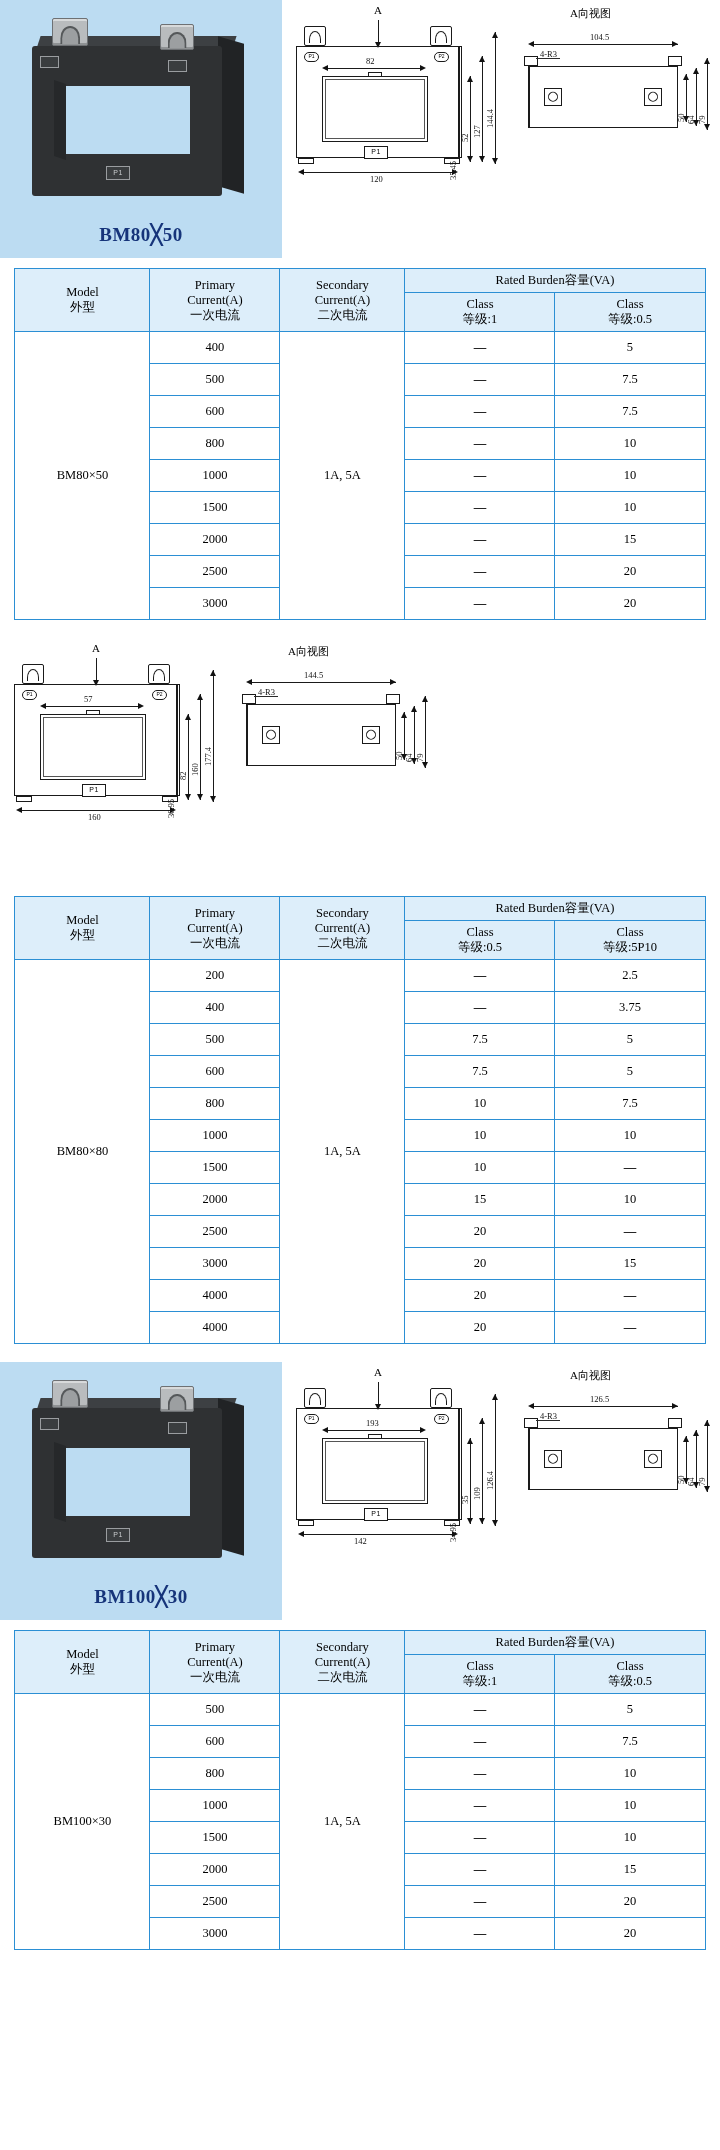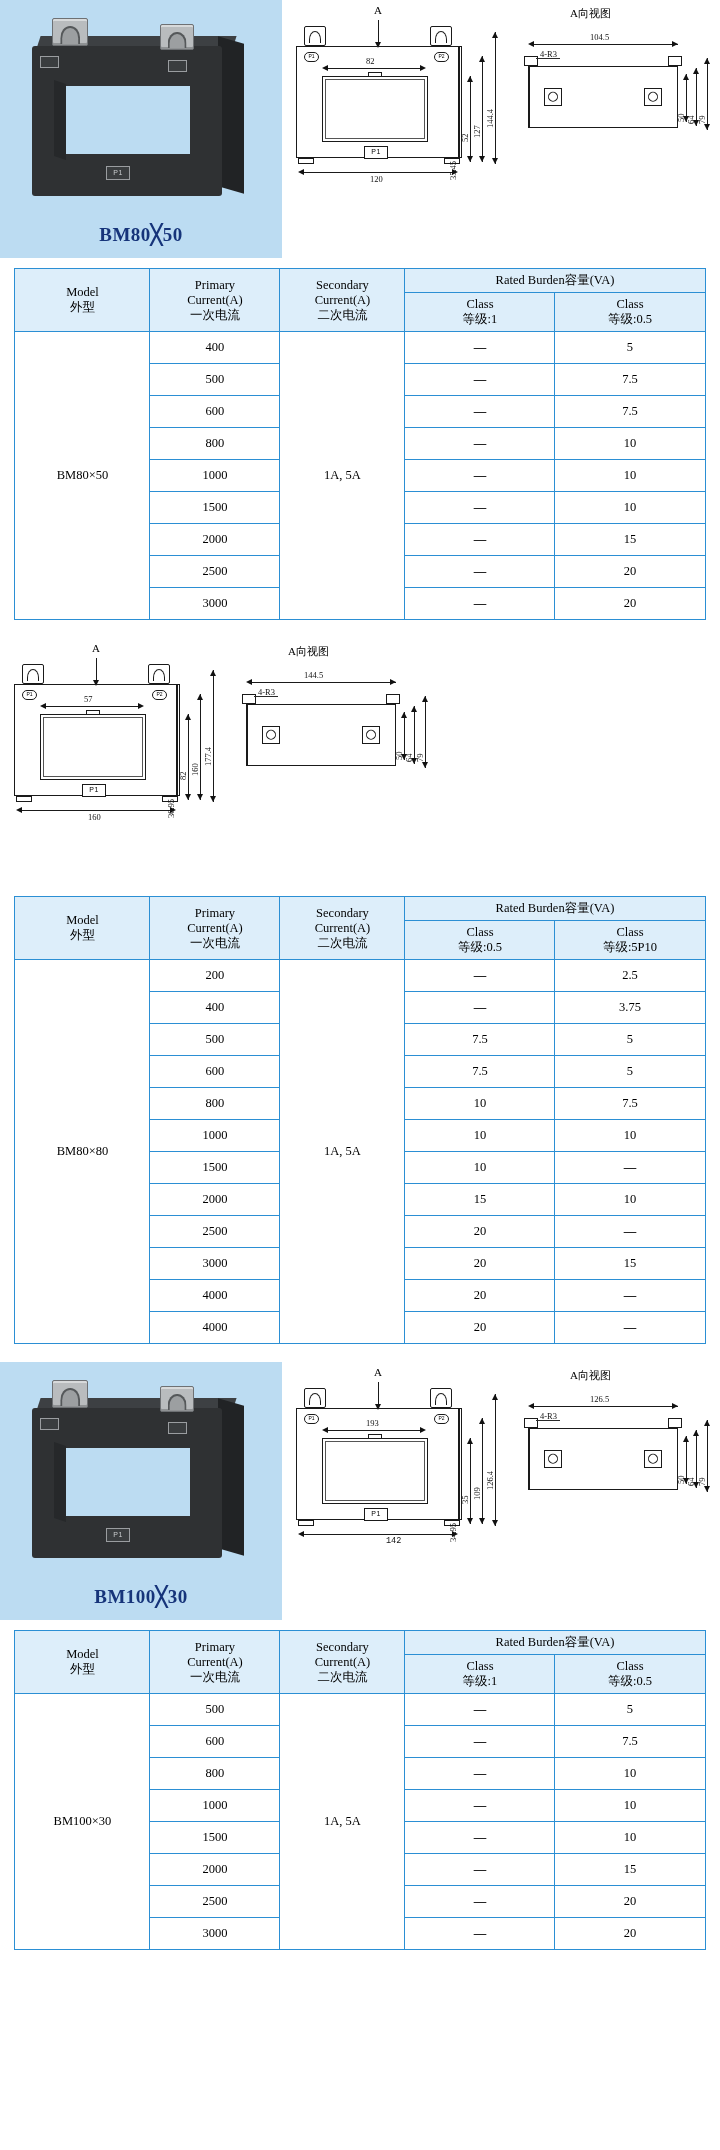--- a/index.html
+++ b/index.html
@@ -739,21 +739,21 @@
           <div class="foot" style="left:162px;top:158px;width:16px;height:6px;"></div>
 
           <div class="ln ln-h" style="left:44px;top:68px;width:98px;"></div>
           <div class="arrow-l" style="left:40px;top:65px;"></div>
           <div class="arrow-r" style="left:138px;top:65px;"></div>
           <div class="dim-txt" style="left:84px;top:56px;">193</div>
 
           <div class="ln ln-h" style="left:20px;top:172px;width:154px;"></div>
           <div class="arrow-l" style="left:16px;top:169px;"></div>
           <div class="arrow-r" style="left:170px;top:169px;"></div>
-          <div class="dim-txt" style="left:104px;top:174px;font-family:Liberation Mono, monospace;">142</div>
+          <div class="dim-txt" style="left:72px;top:174px;">142</div>
 
           <div class="ln ln-v" style="left:188px;top:76px;height:86px;"></div>
           <div class="arrow-u" style="left:185px;top:76px;"></div>
           <div class="arrow-d" style="left:185px;top:156px;"></div>
           <div class="dim-txt vert" style="left:188px;top:132px;">35</div>
 
           <div class="ln ln-v" style="left:200px;top:56px;height:106px;"></div>
           <div class="arrow-u" style="left:197px;top:56px;"></div>
           <div class="arrow-d" style="left:197px;top:156px;"></div>
           <div class="dim-txt vert" style="left:200px;top:128px;">109</div>

